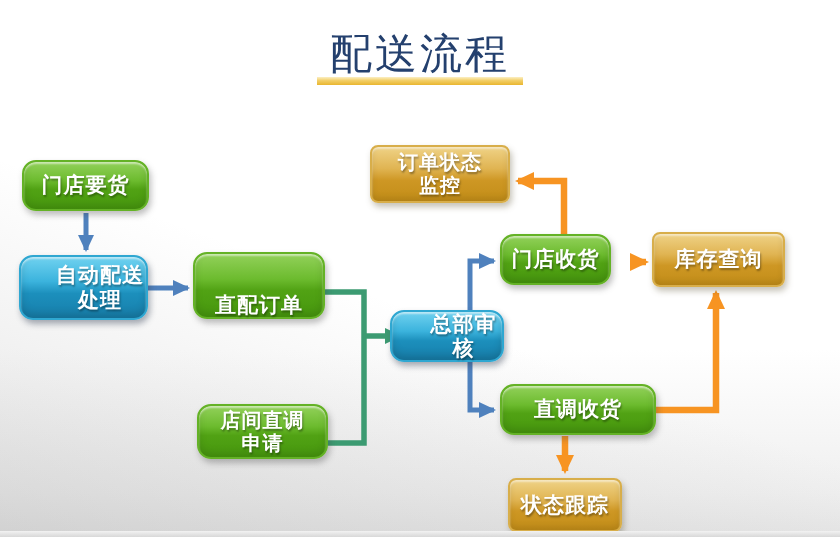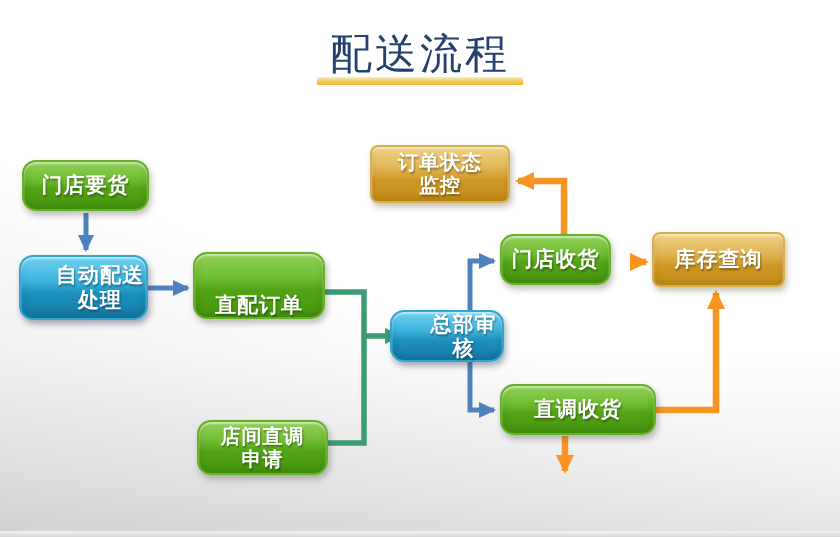--- a/index.html
+++ b/index.html
@@ -130,21 +130,21 @@
 
   <div class="node blue" style="left:19px; top:255px; width:129px; height:65px;">
     <span class="label">自动配送
 处理</span>
   </div>
 
   <div class="node green" style="left:193px; top:252px; width:132px; height:67px;align-items:flex-end;">
     <span class="label">直配订单</span>
   </div>
 
-  <div class="node green small" style="left:197px; top:420px; width:131px; height:55px;">
+  <div class="node green small" style="left:197px; top:404px; width:131px; height:55px;">
     <span class="label">店间直调
 申请</span>
   </div>
 
   <div class="node blue" style="left:390px; top:310px; width:114px; height:52px;">
     <span class="label">总部审核</span>
   </div>
 
   <div class="node gold small" style="left:370px; top:145px; width:140px; height:58px;">
     <span class="label">订单状态
@@ -156,15 +156,18 @@
   </div>
 
   <div class="node gold" style="left:652px; top:232px; width:133px; height:55px;">
     <span class="label">库存查询</span>
   </div>
 
   <div class="node green" style="left:500px; top:384px; width:156px; height:51px;">
     <span class="label">直调收货</span>
   </div>
 
+  <div class="node gold" style="left:508px; top:478px; width:114px; height:54px;">
+    <span class="label">状态跟踪</span>
+  </div>
 
   <div class="bottom-strip"></div>
 </div>
 
 </body></html>

